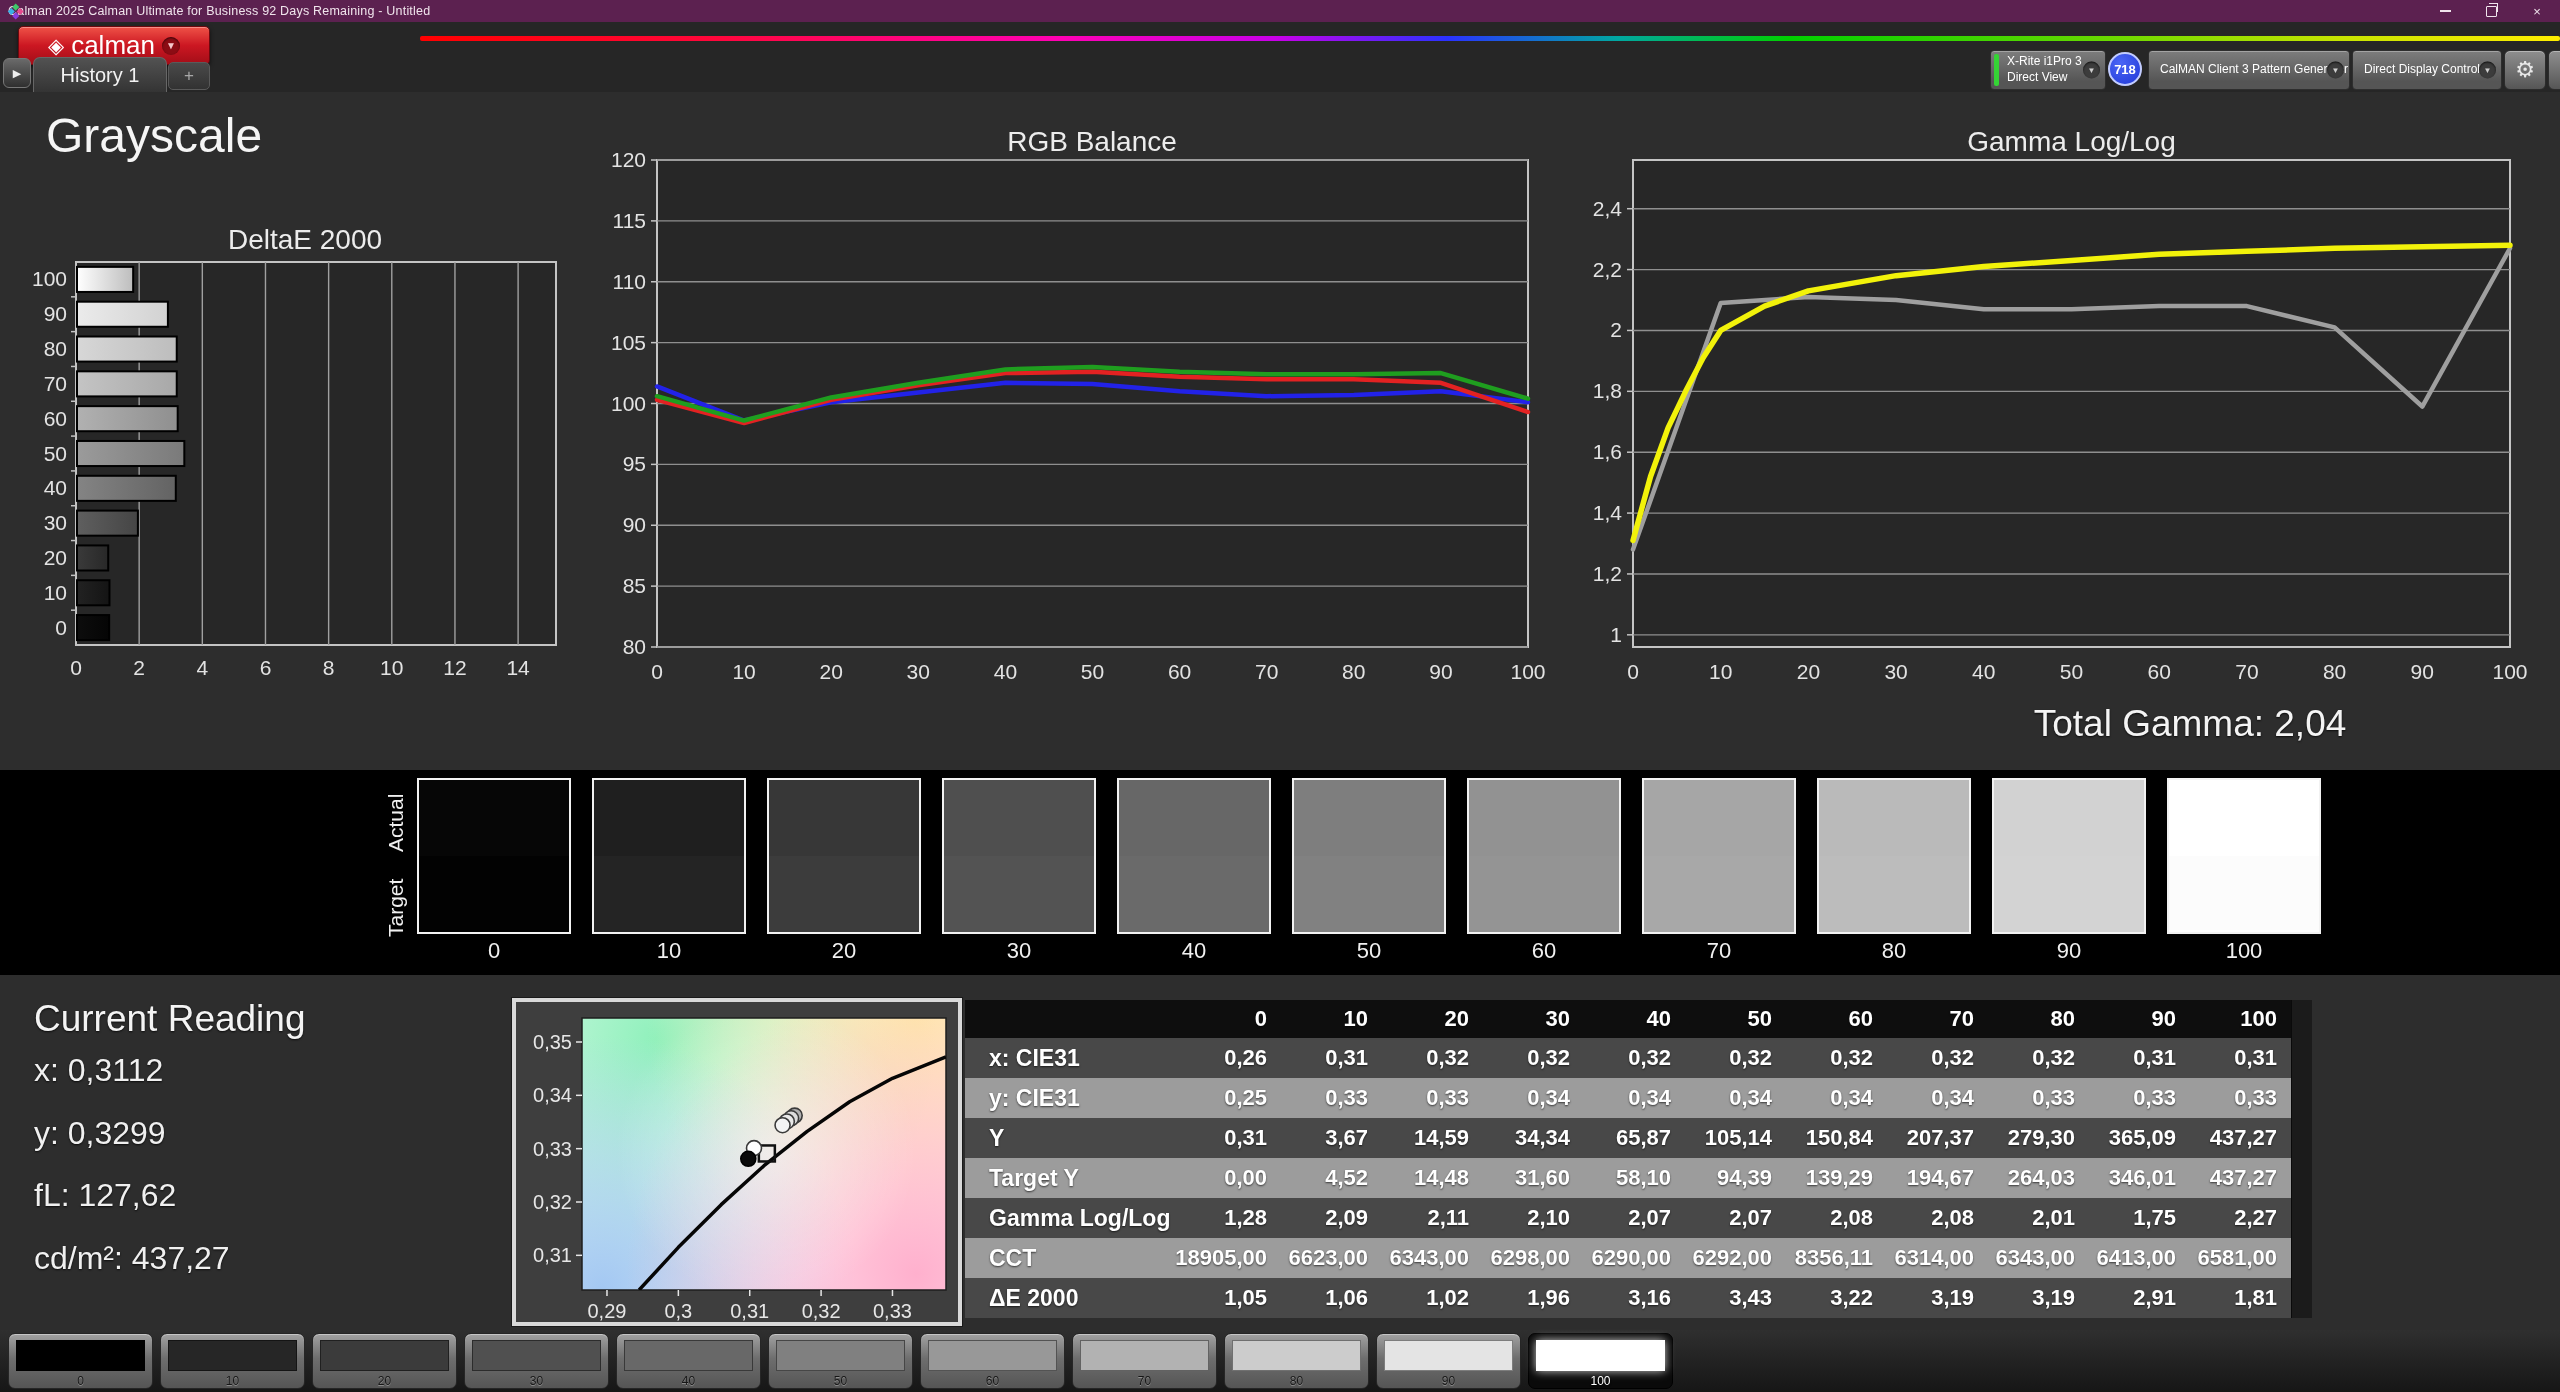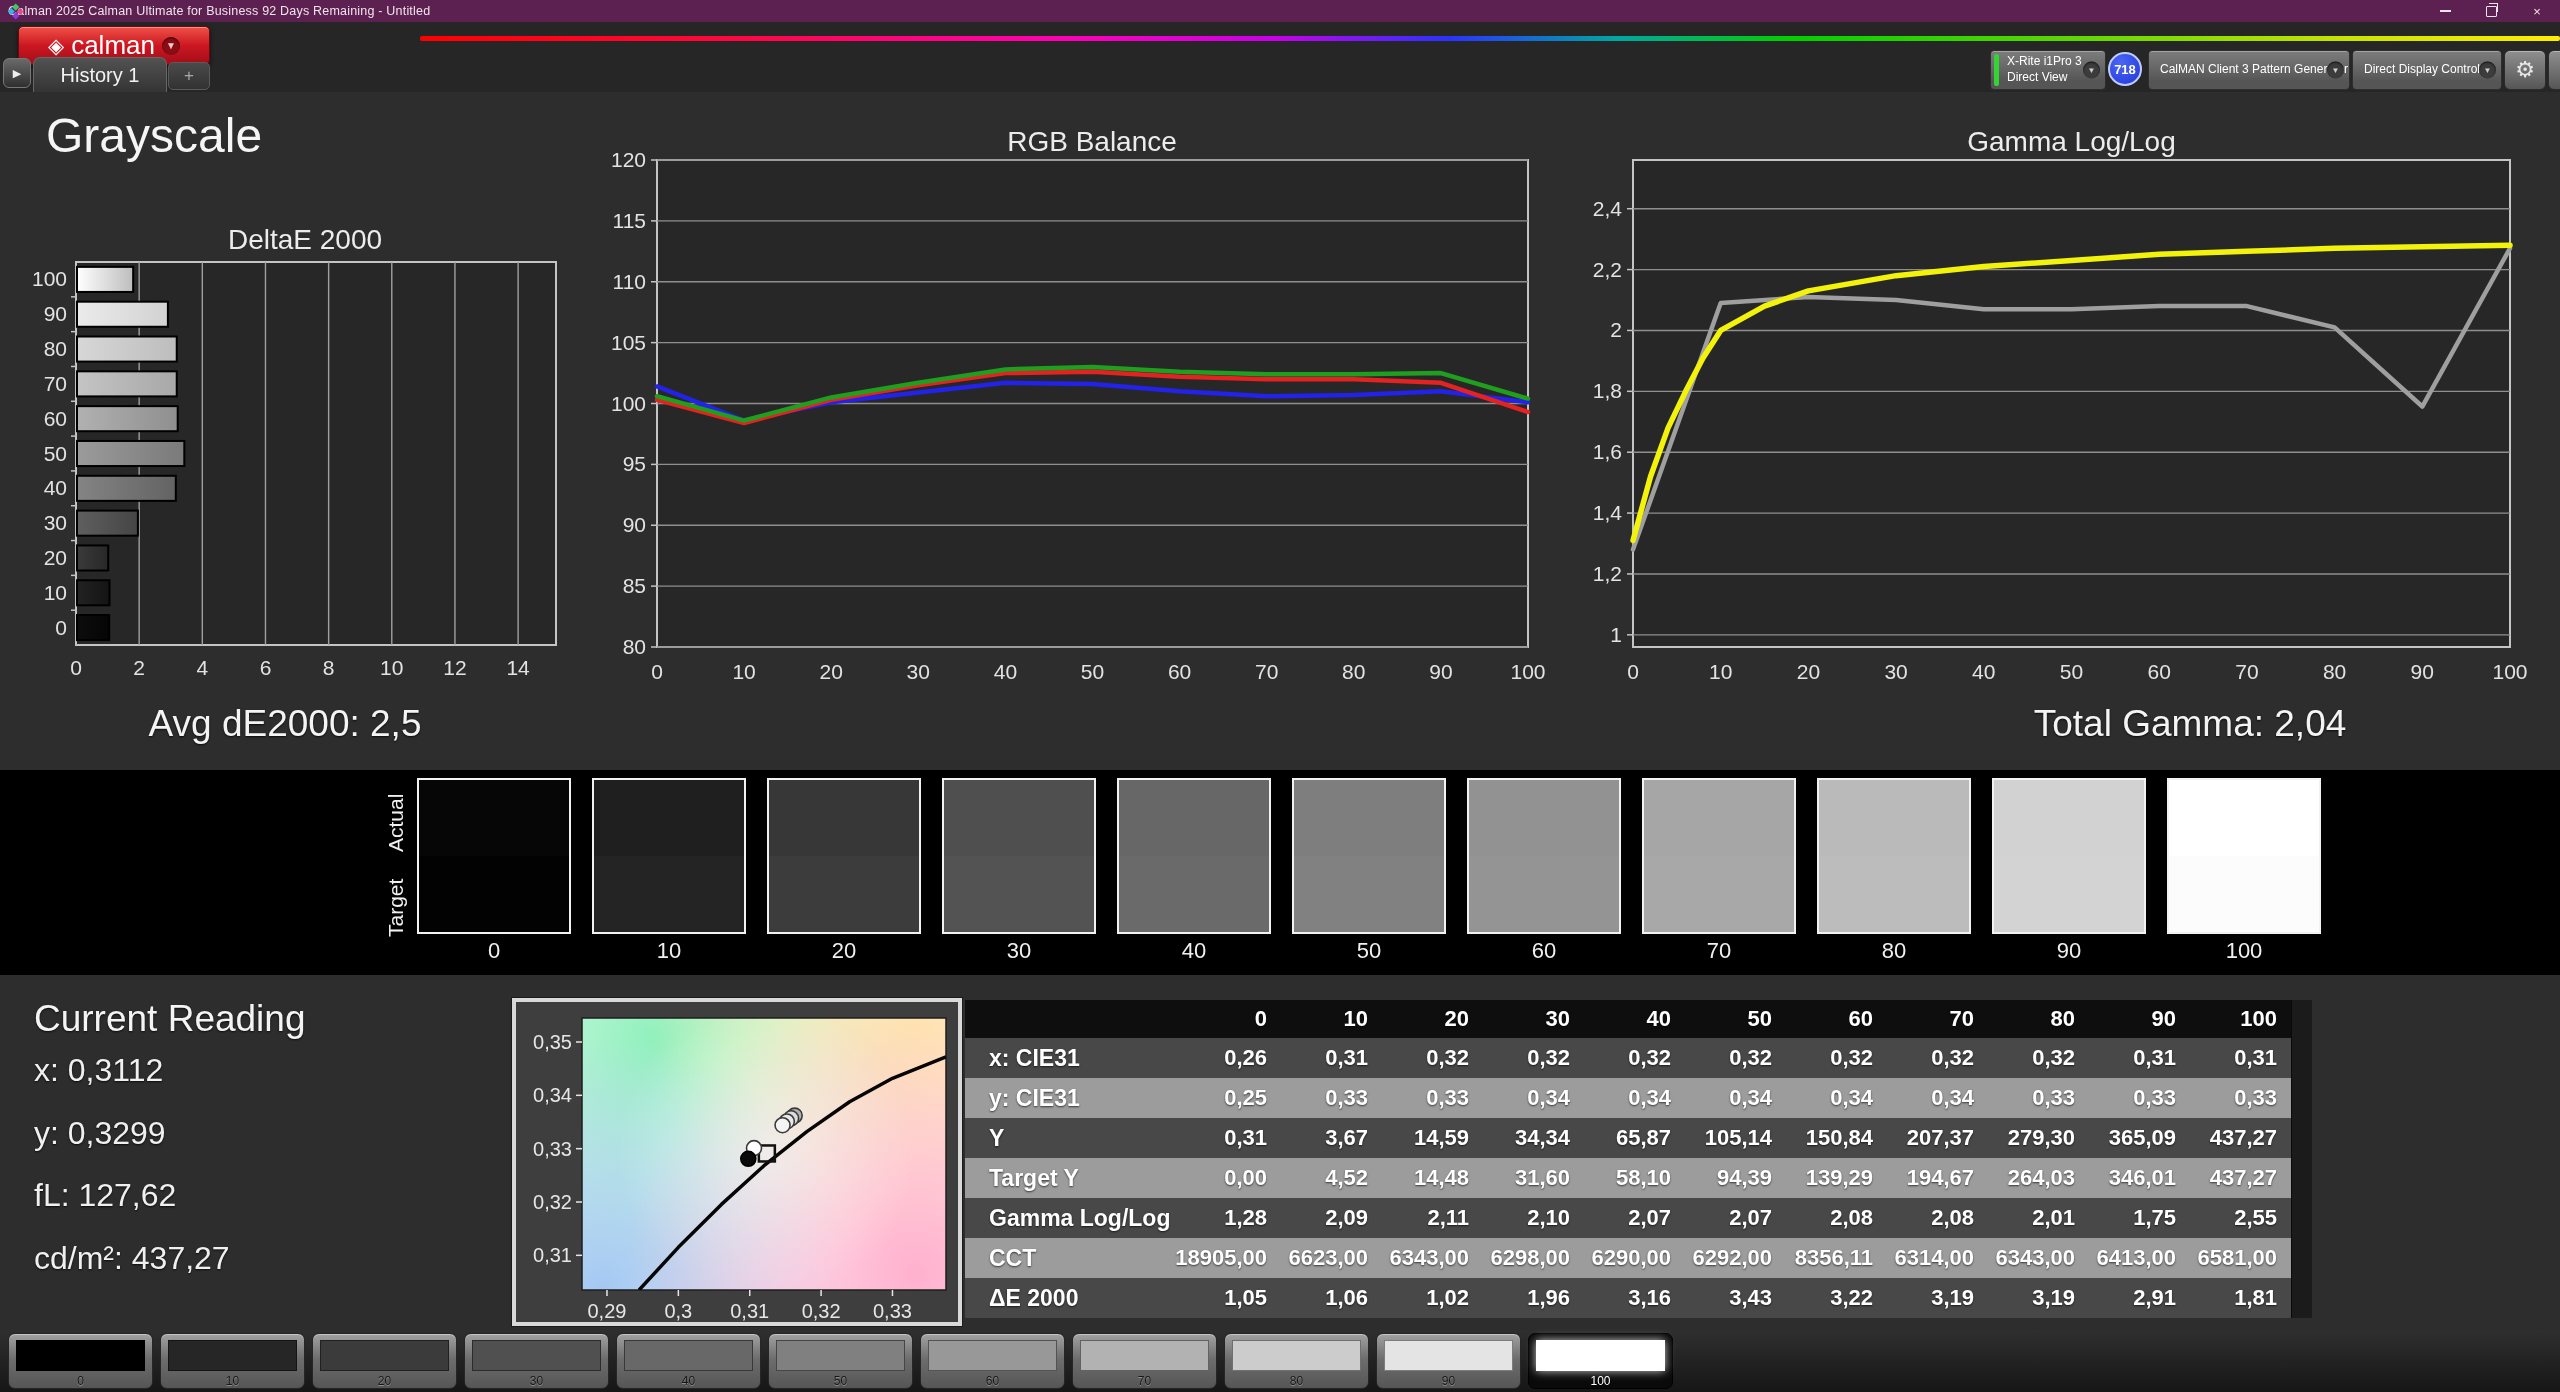--- a/index.html
+++ b/index.html
@@ -343,21 +343,20 @@
       <text x="496.5" y="531" text-anchor="middle" class="tick">50</text>
       <text x="584.1999999999999" y="531" text-anchor="middle" class="tick">60</text>
       <text x="671.9" y="531" text-anchor="middle" class="tick">70</text>
       <text x="759.6" y="531" text-anchor="middle" class="tick">80</text>
       <text x="847.3000000000001" y="531" text-anchor="middle" class="tick">90</text>
       <text x="935" y="531" text-anchor="middle" class="tick">100</text>
       <polyline points="58,401.59999999999997 145.7,155.05625000000003 233.4,148.96875000000006 321.09999999999997,152.0125 408.8,161.14375000000007 496.5,161.14375000000007 584.1999999999999,158.09999999999997 671.9,158.09999999999997 759.6,179.40625000000006 847.3000000000001,258.54375 935,100.26875000000001" fill="none" stroke="#9f9f9f" stroke-width="4.5" stroke-linejoin="round" stroke-linecap="round"></polyline>
       <polyline points="58,392.46875 75.53999999999999,328.54999999999995 93.08,279.85 110.62,243.325 128.16,209.84375000000006 145.7,182.45 189.54999999999998,158.09999999999997 233.4,142.88125000000002 321.09999999999997,127.66249999999997 408.8,118.53125 496.5,112.44375000000002 584.1999999999999,106.35624999999999 671.9,103.31250000000006 759.6,100.26875000000001 847.3000000000001,98.74687500000005 935,97.22500000000008" fill="none" stroke="#f2f20a" stroke-width="5.5" stroke-linejoin="round" stroke-linecap="round"></polyline>
     </svg>
 
-  <div class="stat sh" style="left:85px;width:400px;">Avg dE2000: 2,5</div>
   <div class="stat sh" style="left:1970px;width:440px;">Total Gamma: 2,04</div>
 
   <div class="swatch-strip">
     <span class="rot-label" style="top:14px;height:78px;">Actual</span>
     <span class="rot-label" style="top:96px;height:84px;">Target</span>
     <div id="swatches">
         <div class="gsw" style="left: 417px;">
           <div class="half" style="top: 0px; background: rgb(6, 6, 6);"></div>
           <div class="half" style="top: 50%; background: rgb(2, 2, 2);"></div>
         </div>
@@ -562,21 +561,21 @@
         <div class="tcell val">1,28</div>
         <div class="tcell val">2,09</div>
         <div class="tcell val">2,11</div>
         <div class="tcell val">2,10</div>
         <div class="tcell val">2,07</div>
         <div class="tcell val">2,07</div>
         <div class="tcell val">2,08</div>
         <div class="tcell val">2,08</div>
         <div class="tcell val">2,01</div>
         <div class="tcell val">1,75</div>
-        <div class="tcell val">2,55</div>
+        <div class="tcell val">2,27</div>
       </div>
       <div class="trow light">
         <div class="tcell lab">CCT</div>
         <div class="tcell val">18905,00</div>
         <div class="tcell val">6623,00</div>
         <div class="tcell val">6343,00</div>
         <div class="tcell val">6298,00</div>
         <div class="tcell val">6290,00</div>
         <div class="tcell val">6292,00</div>
         <div class="tcell val">8356,11</div>

